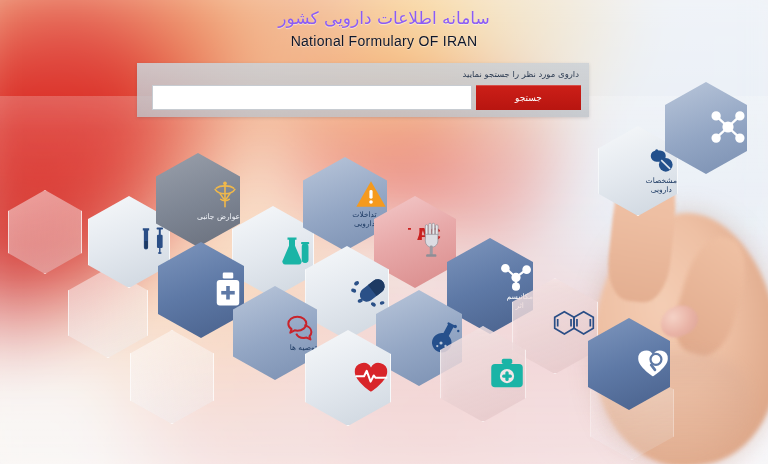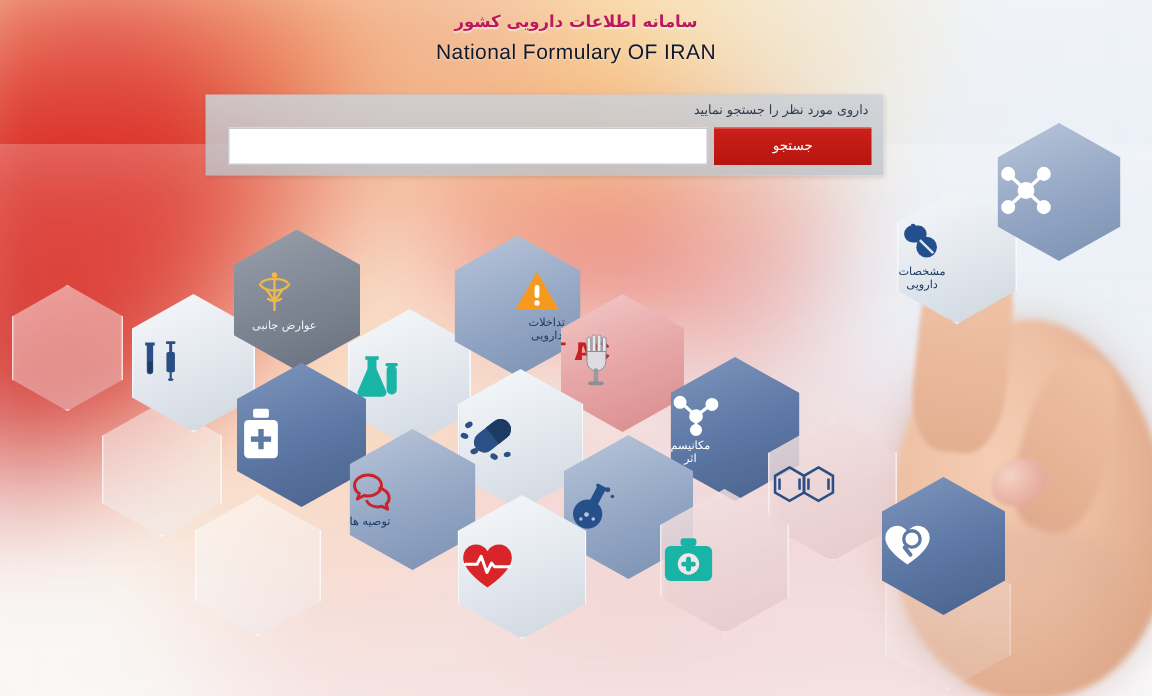--- a/index.html
+++ b/index.html
@@ -56,21 +56,21 @@
   .finger2{left:682px;top:236px;width:58px;height:120px;
       background:linear-gradient(200deg,#f0c2a5,#e0a98b);
       border-radius:44% 44% 40% 40%/44% 44% 34% 34%;
       filter:blur(2px);transform:rotate(16deg);}
   .reflection{left:600px;top:352px;width:150px;height:104px;
       background:linear-gradient(180deg,rgba(214,170,150,0.34),rgba(214,170,150,0.05));
       filter:blur(6px);border-radius:40%;}
 
   
   .header{position:absolute;left:0;top:0;width:768px;z-index:8;text-align:center;}
-  .title-fa{margin:8px 0 0;font-size:11px;color:#be185d;font-weight:700;
+  .title-fa{margin:8px 0 0;font-size:17px;color:#8b5cf6;font-weight:400;
       letter-spacing:0.2px;text-shadow:0 1px 1px rgba(255,255,255,0.55);}
   .title-en{margin:5px 0 0;font-size:14px;color:#0f172a;font-weight:500;
       font-family:"Liberation Sans",sans-serif;letter-spacing:0.3px;
       text-shadow:0 1px 1px rgba(255,255,255,0.55);}
 
   
   .search-panel{position:absolute;left:137px;top:63px;width:452px;height:54px;z-index:9;
       background:linear-gradient(180deg,rgba(205,209,214,0.88),rgba(190,195,201,0.80));
       box-shadow:0 1px 3px rgba(60,60,70,0.18);}
   .search-hint{position:absolute;right:10px;top:6px;font-size:8.5px;color:#2d3c52;
@@ -78,21 +78,21 @@
   .search-row{position:absolute;left:15px;top:22px;right:8px;height:25px;display:flex;}
   .search-btn{width:105px;height:25px;background:linear-gradient(180deg,#cc1f18,#b81510);
       border:0;color:#fff;font-size:9px;font-family:"DejaVu Sans",sans-serif;
       cursor:pointer;box-shadow:inset 0 1px 0 rgba(255,255,255,0.22);}
   .search-input{flex:1;height:25px;margin-right:4px;border:1px solid #c7ccd2;background:#fff;
       font-size:10px;color:#333;padding:0 8px;outline:none;box-sizing:border-box;}
 
   
   .hex{position:absolute;z-index:7;
       clip-path:polygon(50% 0%,100% 25%,100% 75%,50% 100%,0% 75%,0% 25%);
-      display:flex;flex-direction:column;align-items:flex-end;justify-content:center;
+      display:flex;flex-direction:column;align-items:flex-start;justify-content:center;
       box-sizing:border-box;}
   .hex .ico{display:flex;align-items:center;justify-content:center;line-height:0;}
   .hex .lbl{font-size:7.5px;line-height:1.15;text-align:center;margin-top:2px;
       letter-spacing:0.1px;white-space:pre-line;}
 
   
   .s-light{background:linear-gradient(160deg,#f6f8fa 0%,#e4e9ef 48%,#ced6df 100%);
       border:1px solid rgba(255,255,255,0.7);
       filter:drop-shadow(2px 3px 3px rgba(60,70,90,0.30));}
   .s-blue{background:linear-gradient(160deg,#7e96bd 0%,#5e79a6 50%,#49618c 100%);

